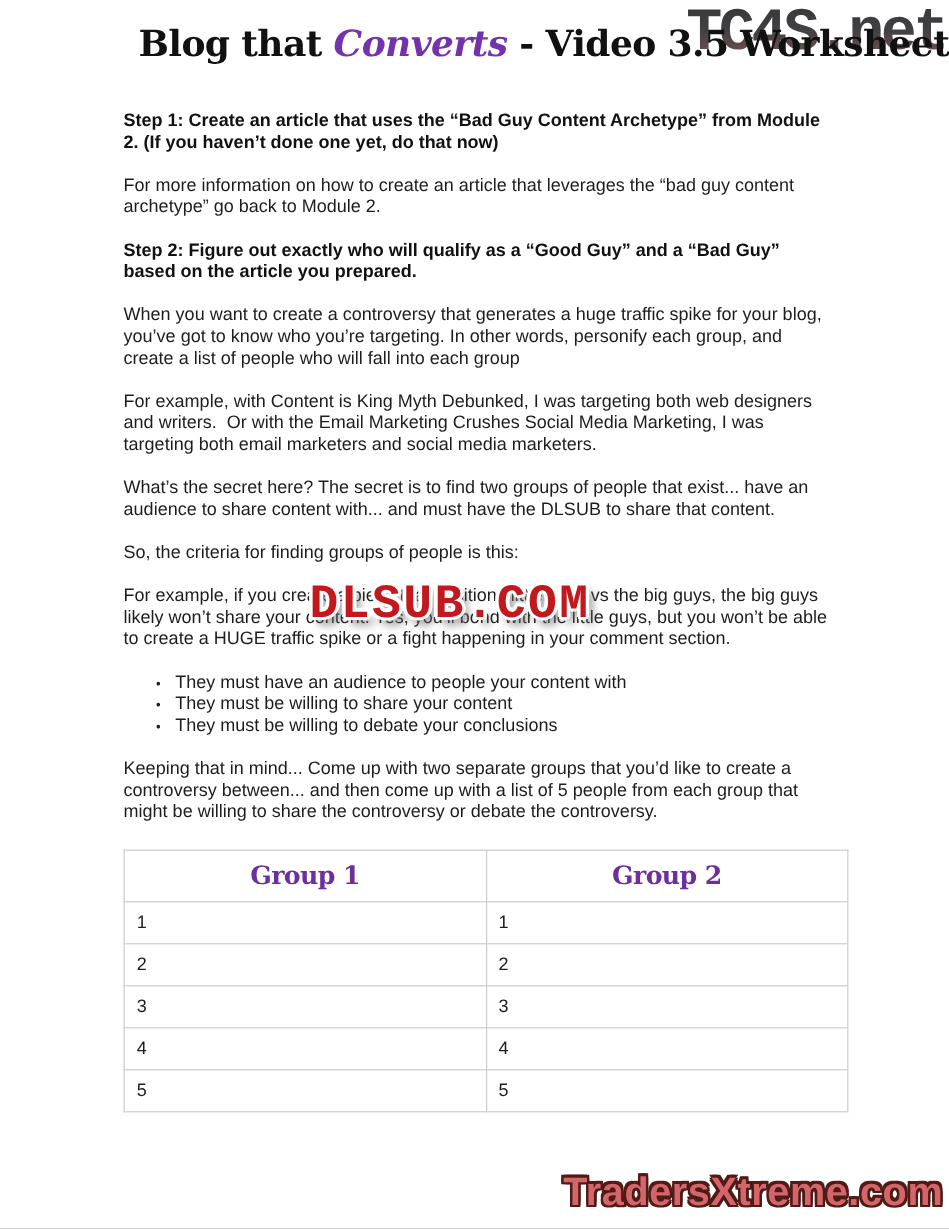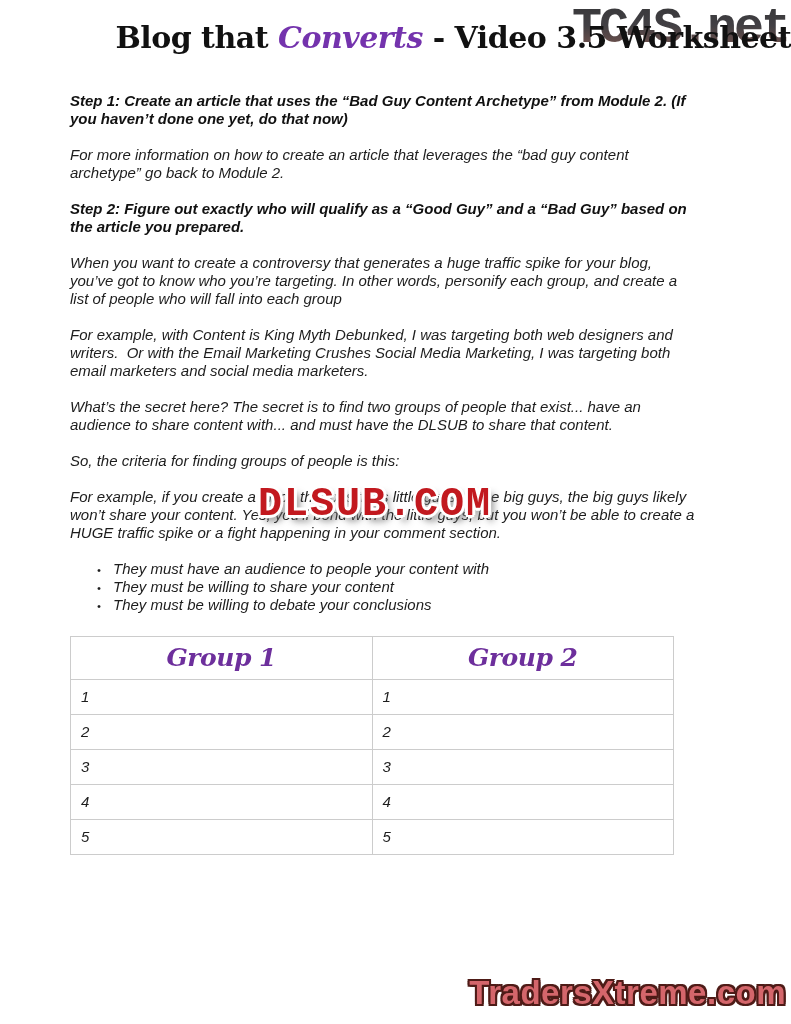--- a/index.html
+++ b/index.html
@@ -24,25 +24,24 @@
     letter-spacing:-0.5px;
     color:#111;
     white-space:pre;
   }
   .title .accent {
     font-style:italic;
     color:#7433ad;
   }
   
   .content {
-    margin:37px 94px 0 70px;
+    margin:37px 94px 0 103px;
     font-size:15px;
     line-height:18px;
     color:#1d1d1d;
-    font-style:italic;
   }
   .content p { margin-bottom:18px; white-space:pre-wrap; }
   .content p.step { font-weight:bold; color:#111; }
   ul.criteria { list-style:none; margin:18px 0 18px 27px; }
   ul.criteria li {
     position:relative;
     padding-left:16px;
     line-height:18px;
     white-space:pre-wrap;
   }
@@ -56,21 +55,21 @@
     width:604px;
     margin-top:22px;
     border-collapse:collapse;
     table-layout:fixed;
   }
   table.groups th, table.groups td { border:1px solid #cccccc; }
   table.groups th {
     height:43px;
     font-family:"DejaVu Serif", serif;
     font-weight:bold;
-    font-size:25px;
+    font-size:21px;
     letter-spacing:-0.5px;
     color:#6d2f9c;
     text-align:center;
     vertical-align:middle;
   }
   table.groups td {
     height:35px;
     font-size:15px;
     padding-left:10px;
     vertical-align:middle;
@@ -135,20 +134,21 @@
     <p>What’s the secret here? The secret is to find two groups of people that exist... have an audience to share content with... and must have the DLSUB to share that content.</p>
     <p>So, the criteria for finding groups of people is this:</p>
     <p>For example, if you create a piece that positions little guys vs the big guys, the big guys likely won’t share your content. Yes, you’ll bond with the little guys, but you won’t be able to create a HUGE traffic spike or a fight happening in your comment section.</p>
 
     <ul class="criteria">
       <li>They must have an audience to people your content with</li>
       <li>They must be willing to share your content</li>
       <li>They must be willing to debate your conclusions</li>
     </ul>
 
+    <p>Keeping that in mind... Come up with two separate groups that you’d like to create a controversy between... and then come up with a list of 5 people from each group that might be willing to share the controversy or debate the controversy.</p>
 
     <table class="groups">
       <thead>
         <tr>
           <th>Group 1</th>
           <th>Group 2</th>
         </tr>
       </thead>
       <tbody>
         <tr>

